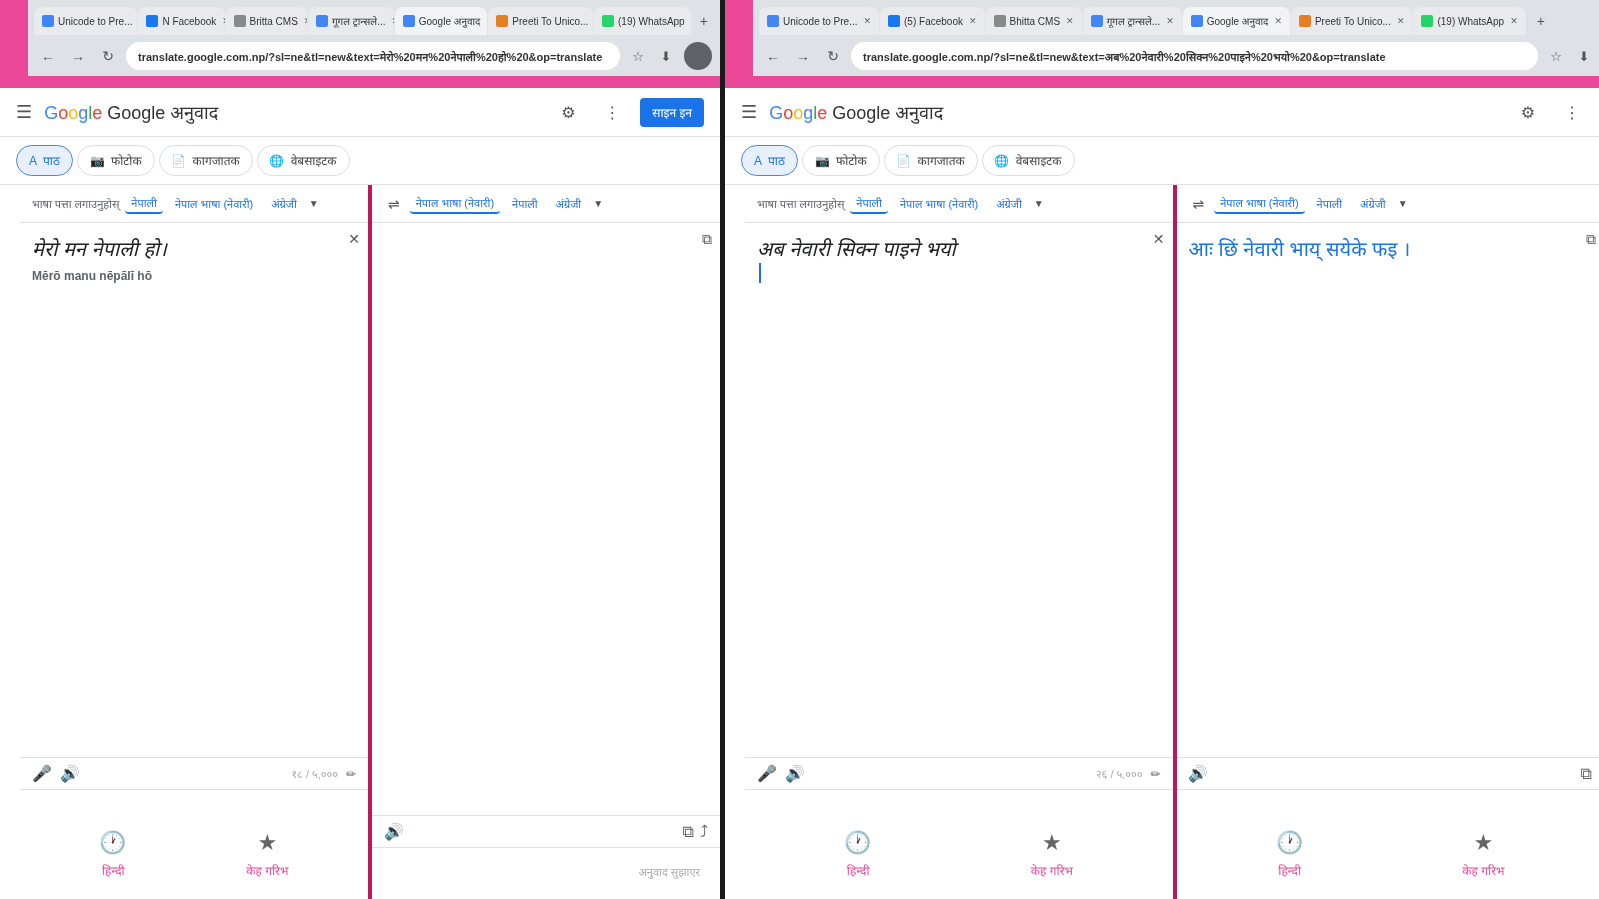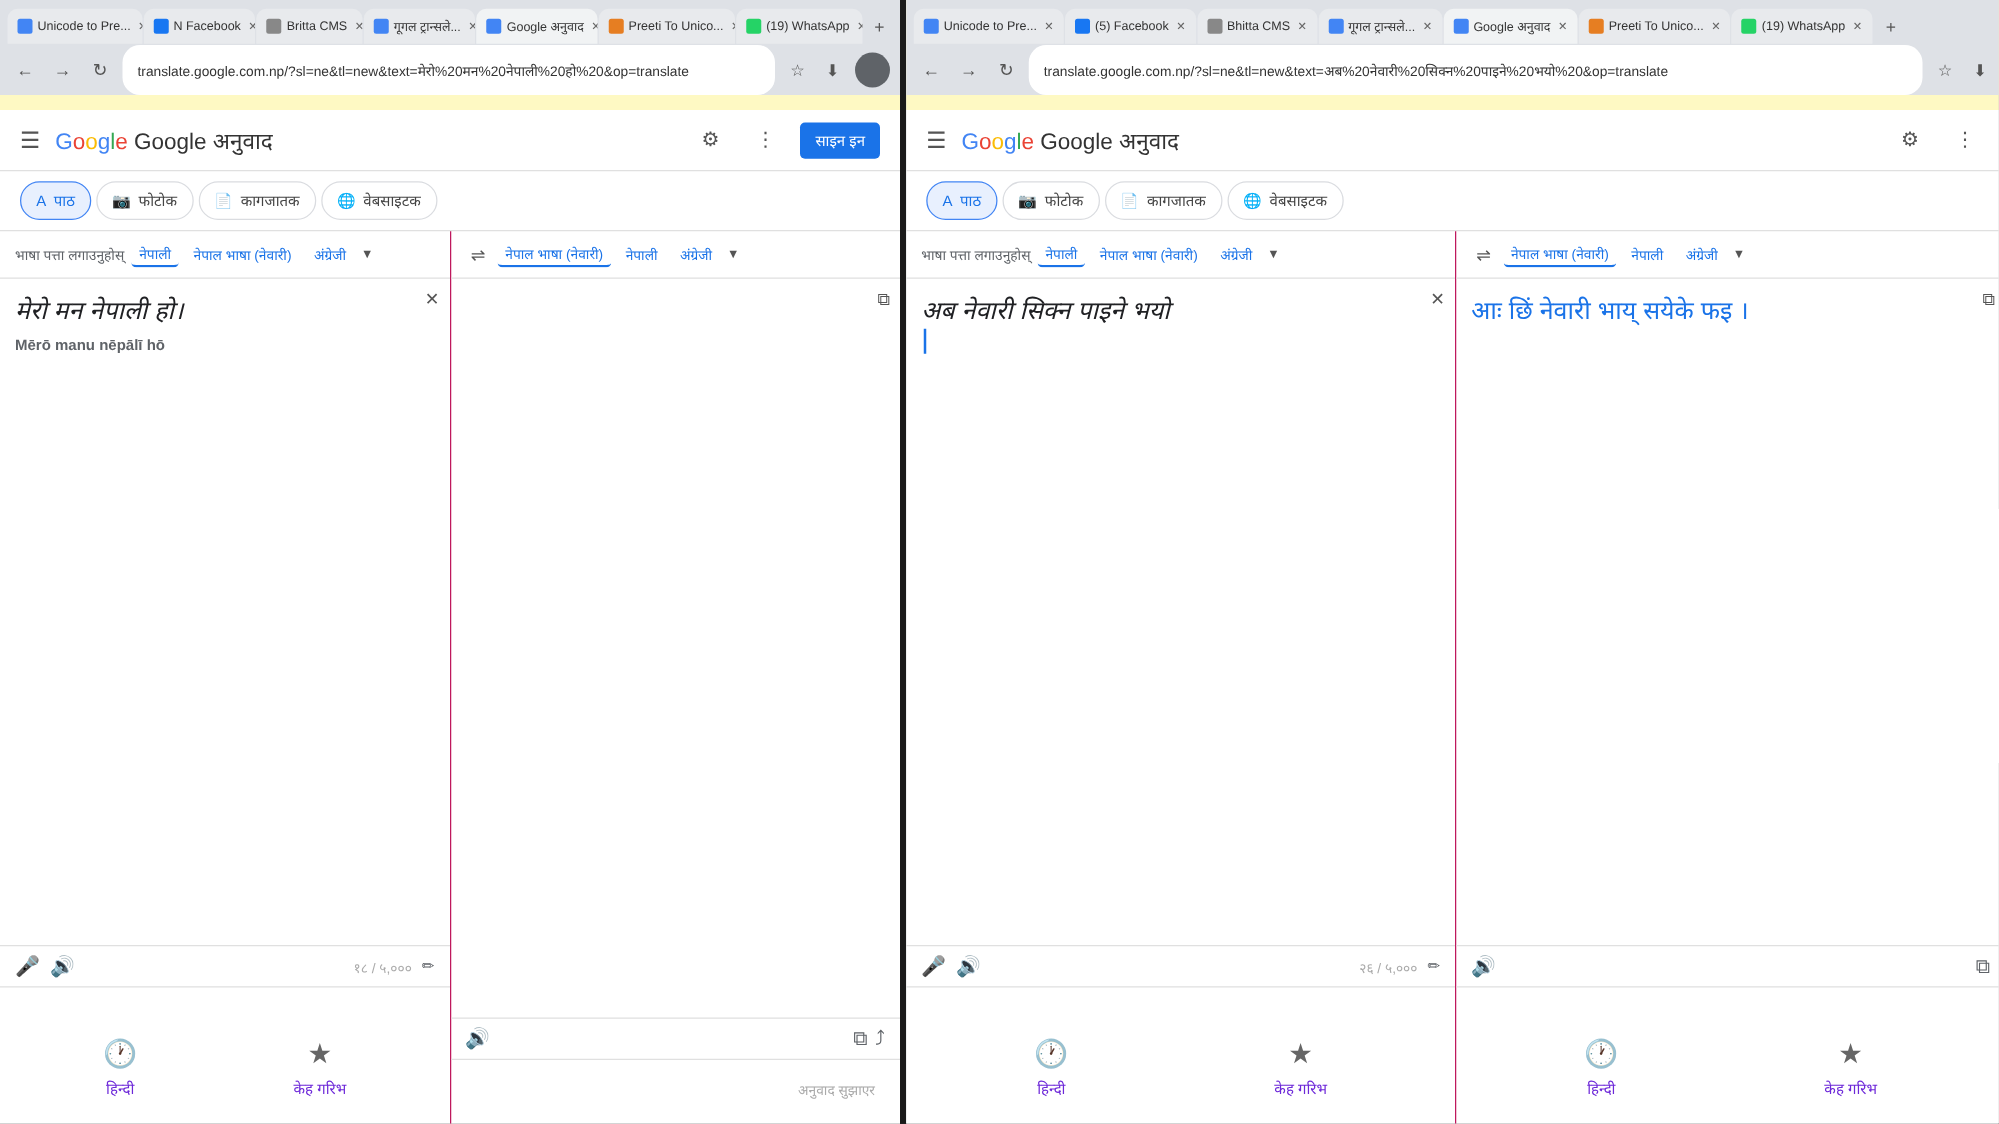--- a/index.html
+++ b/index.html
@@ -25,23 +25,24 @@
     .window-right {
       width: 879px;
       height: 899px;
       background: #f1f3f4;
       position: relative;
       flex-shrink: 0;
     }
 
     
     .browser-chrome {
-      background: #fef9c3;
+      background: #ec4899;
       height: 88px;
       width: 100%;
+      padding-left: 28px;
     }
 
     .tab-bar {
       display: flex;
       align-items: center;
       padding: 6px 6px 0 6px;
       height: 36px;
       background: #dee1e6;
       gap: 1px;
     }
@@ -99,28 +100,29 @@
       font-size: 14px;
       display: flex;
       align-items: center;
       justify-content: center;
     }
 
     .nav-btn:disabled { color: #aaa; cursor: default; }
 
     .address-input {
       flex: 1;
-      height: 40px;
+      height: 28px;
       border-radius: 14px;
       border: none;
       background: white;
       padding: 0 12px;
       font-size: 11px;
       color: #333;
       outline: none;
+      font-weight: bold;
     }
 
     .address-actions {
       display: flex;
       gap: 4px;
     }
 
     .addr-icon-btn {
       width: 24px;
       height: 24px;
@@ -221,21 +223,21 @@
       display: flex;
       flex: 1;
     }
 
     .gt-source-panel, .gt-target-panel {
       flex: 1;
       display: flex;
       flex-direction: column;
     }
 
-    .gt-source-panel { border-right: 1px solid #be185d; }
+    .gt-source-panel { border-right: 4px solid #be185d; margin-left: 20px; }
 
     .gt-lang-bar {
       display: flex;
       align-items: center;
       padding: 8px 12px;
       border-bottom: 1px solid #e0e0e0;
       gap: 6px;
     }
 
     .gt-lang-detect {
@@ -354,21 +356,21 @@
       cursor: pointer;
     }
 
     .gt-recent-icon {
       font-size: 22px;
       color: #666;
     }
 
     .gt-recent-label {
       font-size: 12px;
-      color: #6d28d9;
+      color: #ec4899;
     }
 
     
     .fav-google { background: #4285f4; }
     .fav-fb { background: #1877f2; }
 
     .profile-circle {
       width: 28px;
       height: 28px;
       border-radius: 50%;

